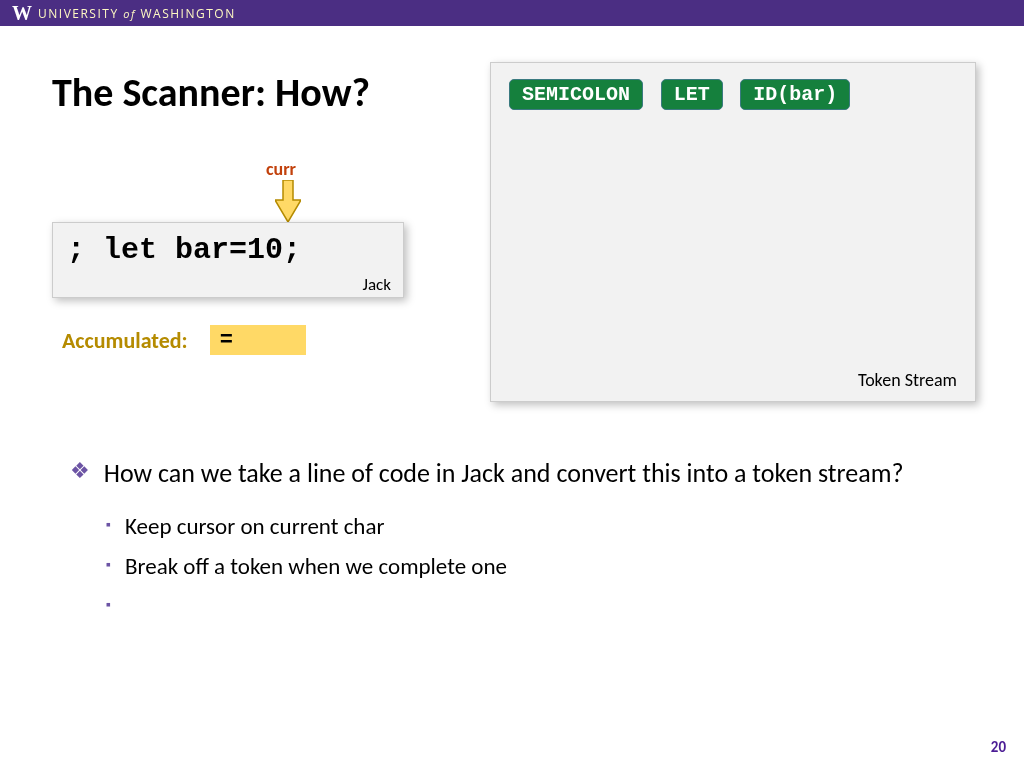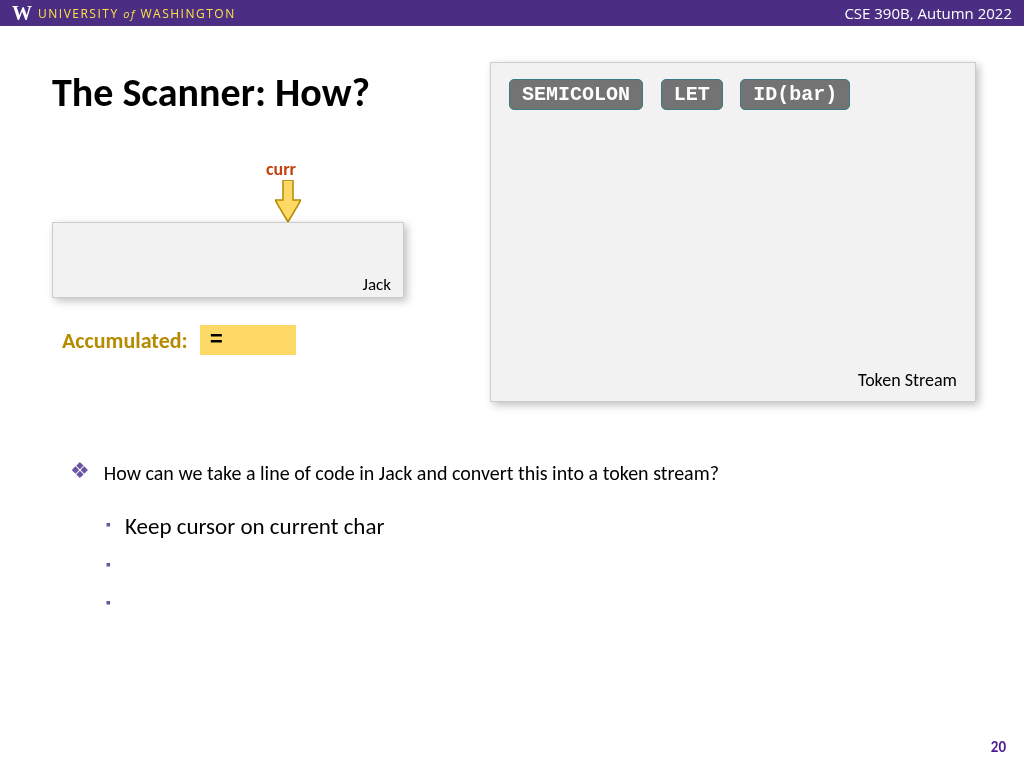--- a/index.html
+++ b/index.html
@@ -25,21 +25,21 @@
   .uw-logo {
     font-weight: bold;
     font-size: 20px;
     font-family: 'Times New Roman', serif;
     margin-right: 6px;
   }
   .uw-text {
     font-size: 12px;
     letter-spacing: 1.5px;
     text-transform: uppercase;
-    color: #fde047;
+    color: #fef9c3;
   }
   .uw-text .of { font-style: italic; text-transform: lowercase; font-size: 11px; }
   .lecture-title {
     position: absolute;
     left: 50%;
     transform: translateX(-50%);
     font-size: 15px;
   }
   .course-text {
     position: absolute;
@@ -92,21 +92,21 @@
     right: 12px;
     font-size: 17px;
     color: #000;
   }
   .accum-row {
     position: absolute;
     top: 325px;
     left: 62px;
     display: flex;
     align-items: center;
-    gap: 12px;
+    gap: 22px;
   }
   .accum-label {
     color: #b58b00;
     font-weight: bold;
     font-size: 22px;
   }
   .accum-box {
     background: #ffd966;
     padding: 2px 10px;
     min-width: 96px;
@@ -125,21 +125,21 @@
     left: 490px;
     width: 486px;
     height: 340px;
     background: #f2f2f2;
     border: 1px solid #ccc;
     box-shadow: 3px 3px 8px rgba(0,0,0,0.25);
     padding: 16px 18px;
   }
   .token-chip {
     display: inline-block;
-    background: #737373;
+    background: #15803d;
     color: #ffffff;
     font-family: 'Courier New', monospace;
     font-weight: bold;
     font-size: 20px;
     padding: 3px 12px;
     border-radius: 5px;
     margin-right: 14px;
     border: 1px solid #3a7a80;
   }
   .token-stream-label {
@@ -159,21 +159,21 @@
     display: flex;
     margin-bottom: 18px;
   }
   .diamond-bullet {
     color: #6c54a4;
     font-size: 22px;
     margin-right: 14px;
     line-height: 34px;
   }
   .main-bullet-text {
-    font-size: 20px;
+    font-size: 26px;
     line-height: 38px;
     color: #000;
   }
   .sub-list {
     margin-left: 36px;
   }
   .sub-bullet {
     display: flex;
     margin-bottom: 8px;
   }
@@ -200,31 +200,31 @@
 </head>
 <body>
 
 <div class="header-bar">
   <span class="uw-logo">W</span>
   <span class="uw-text">
     <span>UNIVERSITY</span>
     <span class="of">of</span>
     <span>WASHINGTON</span>
   </span>
-  <span class="course-text">CSE 390B, Autumn 2022</span>
 </div>
 
 <div class="slide-title">The Scanner: How?</div>
 
 <div class="curr-label">curr</div>
 <svg class="curr-arrow" viewBox="0 0 26 42">
   <path d="M 8 0 L 18 0 L 18 20 L 26 20 L 13 42 L 0 20 L 8 20 Z" fill="#ffd966" stroke="#b58b00" stroke-width="1.5"></path>
 </svg>
 
 <div class="code-box">
+  <div class="code-text">; let bar=10;</div>
   <div class="code-lang-label">Jack</div>
 </div>
 
 <div class="accum-row">
   <span class="accum-label">Accumulated:</span>
   <span class="accum-box">
     <span class="accum-value">=</span>
   </span>
 </div>
 
@@ -240,20 +240,21 @@
     <span class="diamond-bullet">❖</span>
     <span class="main-bullet-text">How can we take a line of code in Jack and convert this into a token stream?</span>
   </div>
   <div class="sub-list">
     <div class="sub-bullet">
       <span class="square-bullet">▪</span>
       <span class="sub-bullet-text">Keep cursor on current char</span>
     </div>
     <div class="sub-bullet">
       <span class="square-bullet">▪</span>
+      <span class="sub-bullet-text">Break off a token when we complete one</span>
     </div>
     <div class="sub-bullet">
       <span class="square-bullet">▪</span>
     </div>
   </div>
 </div>
 
 <div class="page-number">20</div>
 
 </body></html>

